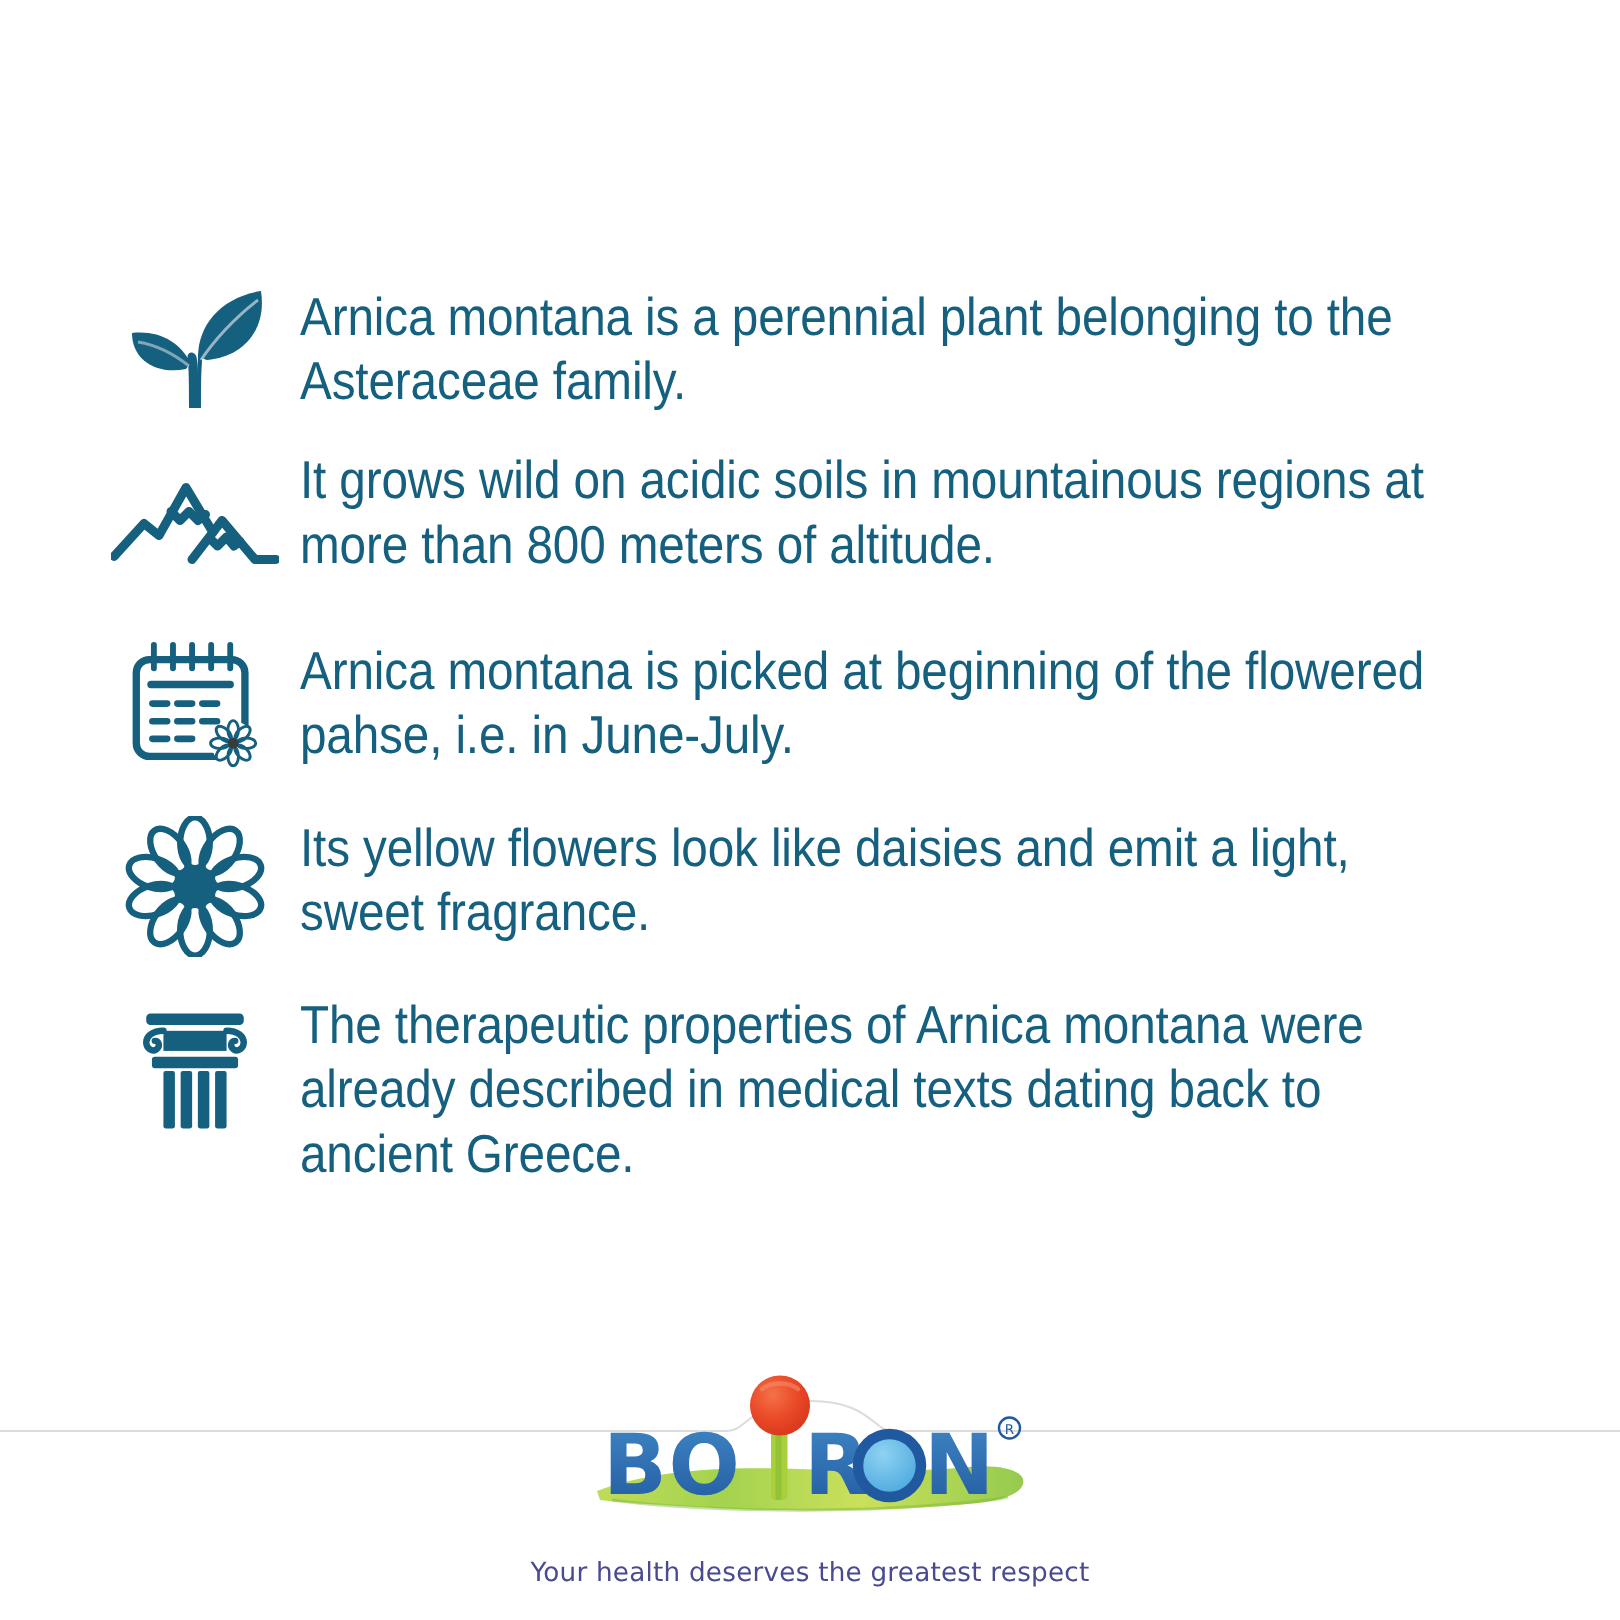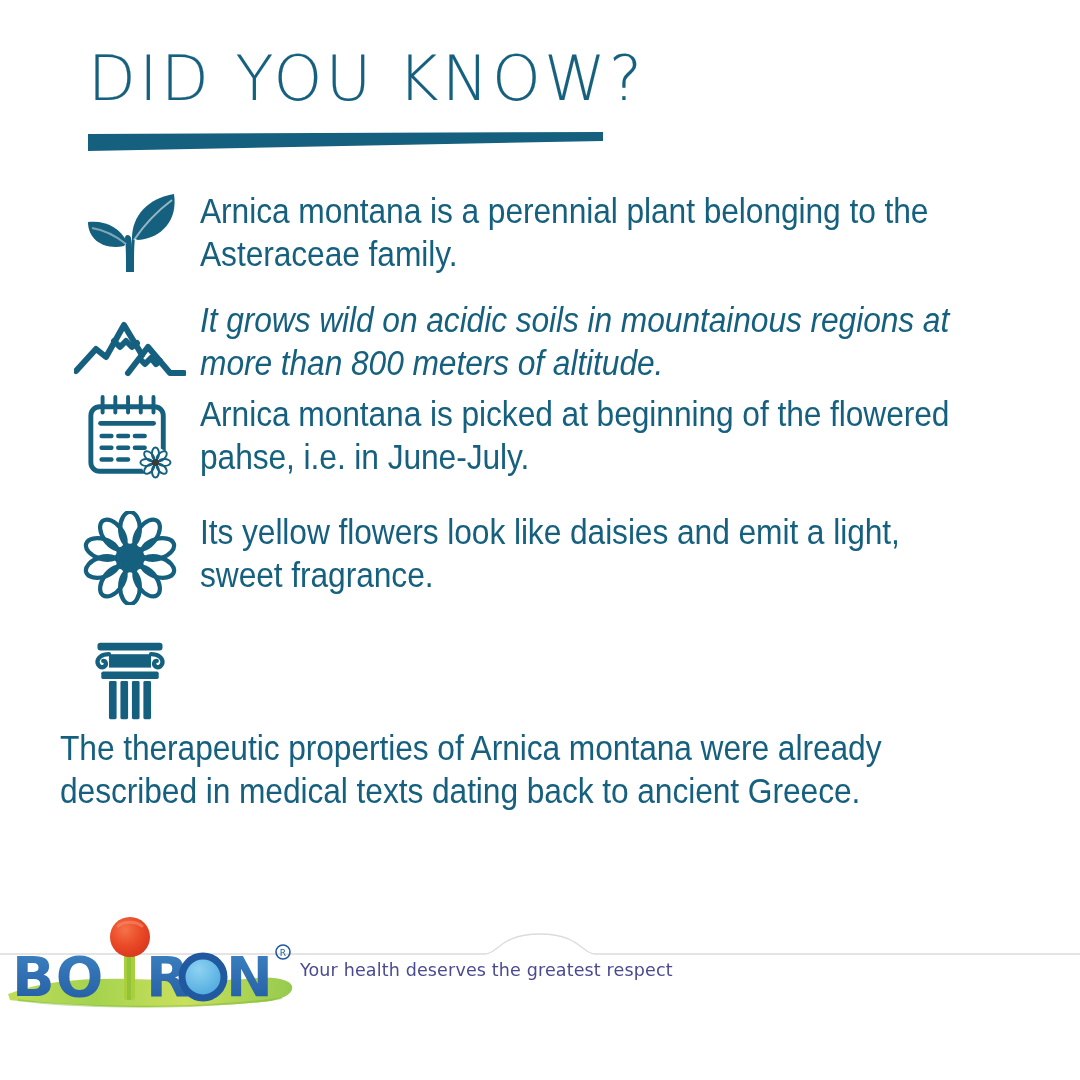--- a/index.html
+++ b/index.html
@@ -56,69 +56,60 @@
     line-height:1.20;
     letter-spacing:-0.1px;
     transform:scaleX(0.895);
     transform-origin:left top;
     width:1010px;
     padding-top:2px;
   }
 
   
   .b1{margin-bottom:22px;}
-  .b2{margin-bottom:7px;font-style:italic;}
+  .b2{margin-bottom:40px;}
   .b3{margin-bottom:22px;}
   .b4{margin-bottom:24px;}
-  .b5{margin-bottom:5px;flex-direction:column;}
+  .b5{margin-bottom:5px;}
 
   .b1 .bullet-icon{padding-top:2px;}
   .b2 .bullet-icon{padding-top:14px;}
   .b3 .bullet-icon{padding-top:2px;}
   .b4 .bullet-icon{padding-top:2px;}
   .b5 .bullet-icon{padding-top:10px;}
 
   
   .footer{position:absolute;left:0;bottom:0;width:1080px;height:170px;}
   .divider{
     position:absolute;left:0;top:22px;width:1080px;height:44px;
   }
   .divider svg{display:block;}
 
   .logo-wrap{
     position:absolute;left:0;top:6px;width:1080px;
-    display:flex;align-items:center;
+    display:flex;flex-direction:column;align-items:center;
   }
   .logo{position:relative;width:300px;height:100px;}
   .logo svg{display:block;}
 
   .tagline{
-    margin-top:8px;
+    margin-top:23px;
     color:#4a4a91;
     font-family:"DejaVu Sans","Liberation Sans",sans-serif;
     font-size:17.5px;
     letter-spacing:0.15px;
     font-weight:400;
     text-align:center;
   }
 </style>
 </head>
 <body>
 
 <div class="page">
 
-  <div class="header">
-    <div class="title">DID YOU KNOW?</div>
-
-    <div class="title-rule">
-      <svg width="515" height="19" viewBox="0 0 515 19" aria-hidden="true">
-        <polygon points="0,2 515,0 515,9 0,19" fill="#16607f"></polygon>
-      </svg>
-    </div>
-  </div>
 
   <div class="bullets">
 
     <div class="bullet b1">
       <div class="bullet-icon">
         <svg width="96" height="84" viewBox="0 0 96 84" aria-hidden="true">
           <g fill="#16607f">
 
             <path d="M50 48 C50 26 66 8 92 4 C96 30 80 48 56 50 Z"></path>
 

